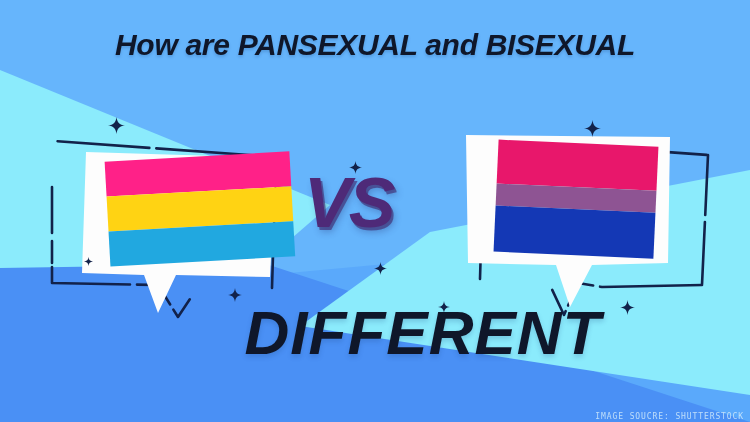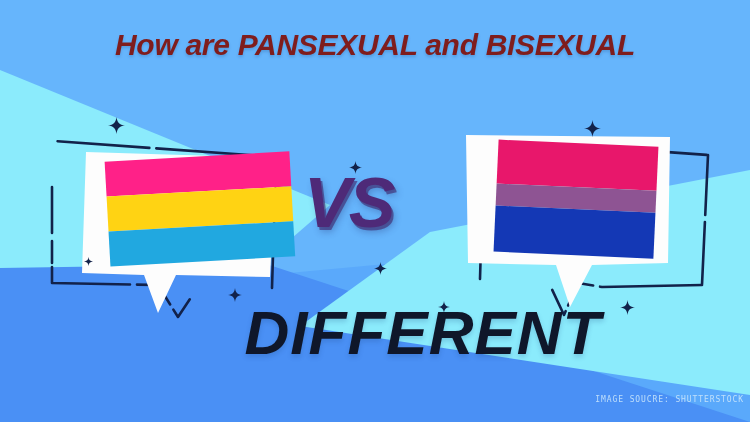--- a/index.html
+++ b/index.html
@@ -80,21 +80,21 @@
   }
 
   
   .bubble-group { position: absolute; z-index: 20; }
   .bubble-svg { display: block; overflow: visible; }
 
   
   .watermark {
     position: absolute;
     right: 6px;
-    bottom: 18px;
+    bottom: 1px;
     color: #C7E4FB;
     font-family: "DejaVu Sans Mono", monospace;
     font-size: 8px;
     letter-spacing: 0.9px;
     opacity: 0.92;
     z-index: 60;
   }
 
   .sparkle { position: absolute; z-index: 30; }
 </style>
@@ -169,21 +169,21 @@
           <path d="M12 0 C13 8 16 11 24 12 C16 13 13 16 12 24 C11 16 8 13 0 12 C8 11 11 8 12 0 Z" fill="#12224A"></path>
         </svg></div>
       <div class="sparkle" style="left: 620px; top: 300px; width: 15px; height: 15px;"><svg width="15" height="15" viewBox="0 0 24 24">
           <path d="M12 0 C13 8 16 11 24 12 C16 13 13 16 12 24 C11 16 8 13 0 12 C8 11 11 8 12 0 Z" fill="#12224A"></path>
         </svg></div>
       <div class="sparkle" style="left: 84px; top: 252px; width: 9px; height: 9px;"><svg width="9" height="9" viewBox="0 0 24 24">
           <path d="M12 0 C13 8 16 11 24 12 C16 13 13 16 12 24 C11 16 8 13 0 12 C8 11 11 8 12 0 Z" fill="#12224A"></path>
         </svg></div>
     </div>
 
-  <div class="headline" style="color: #7f1d1d; font-style: italic;">How are PANSEXUAL and BISEXUAL</div>
+  <div class="headline" style="color: #0f172a; font-style: italic;">How are PANSEXUAL and BISEXUAL</div>
 
   <div class="vs" style="color: rgb(78, 42, 120);">VS</div>
 
   <div class="bigword" style="color: #0f172a; margin-left: 48px;">DIFFERENT</div>
 
   <div class="watermark" style="color: rgb(199, 228, 251);">IMAGE SOUCRE: SHUTTERSTOCK</div>
 
 </div>
 
 </body></html>

